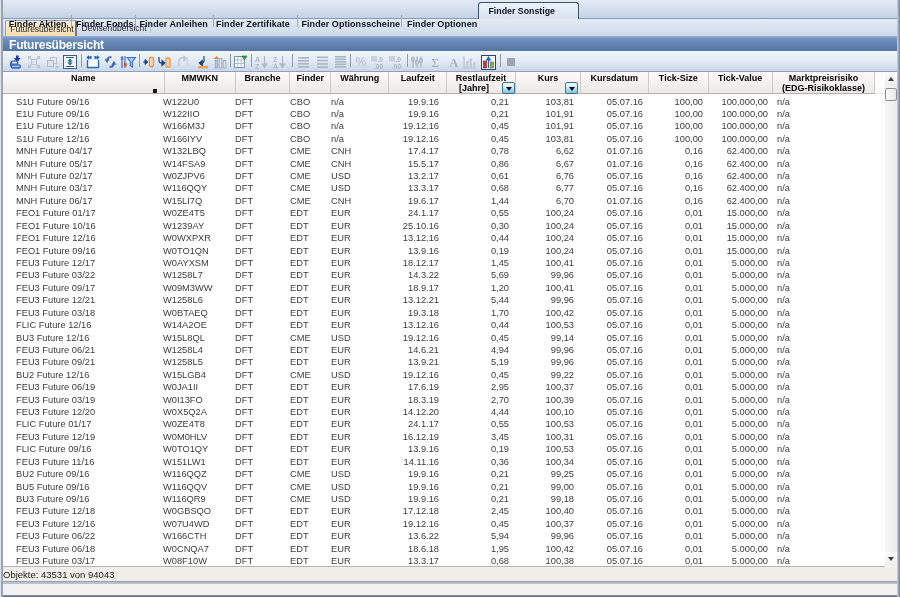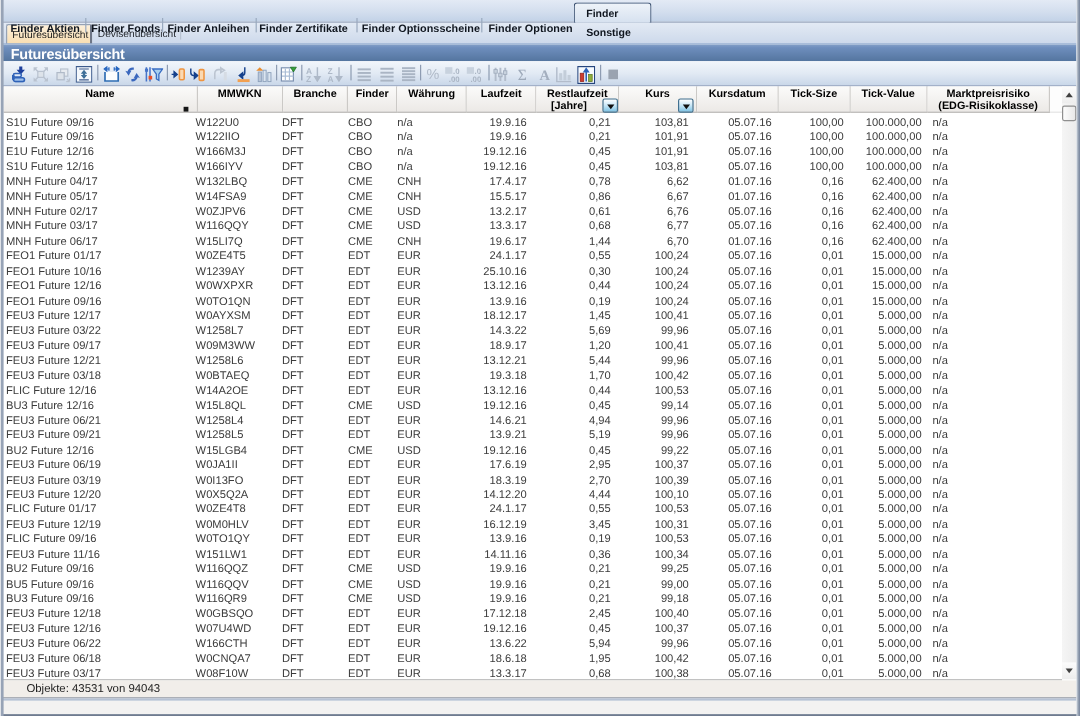--- a/index.html
+++ b/index.html
@@ -5,21 +5,21 @@
 html,body{width:900px;height:597px;overflow:hidden}
 body{font-family:"Liberation Sans",sans-serif;background:#fff;position:relative}
 .abs{position:absolute}
 
 #bl{left:0;top:0;width:2.5px;height:597px;background:linear-gradient(90deg,#e0e3e8 0px,#e0e3e8 1px,#97a3b6 1px)}
 #br1{left:897px;top:0;width:3px;height:597px;background:linear-gradient(90deg,#d3d9e1,#95a1b2 55%,#75829a)}
 
 #topbar{left:2px;top:0;width:895px;height:19px;background:linear-gradient(#e3eaf5,#d3deee 55%,#c2d2e7);border-bottom:1px solid #8b9ab3}
 .ttab{position:absolute;top:2.5px;height:18px;line-height:19px;font-size:9px;font-weight:bold;color:#10161f;white-space:nowrap;letter-spacing:0.05px}
 .tsep{position:absolute;top:3px;height:12px;width:1px;background:#9aaabf}
-#acttab{position:absolute;left:478px;top:2px;width:65px;height:17px;border:1px solid #3d5272;border-bottom:none;border-radius:3px 3px 0 0;background:linear-gradient(#eef3f9,#d6e1ef);z-index:3}
+#acttab{position:absolute;left:478px;top:2px;width:101px;height:17px;border:1px solid #3d5272;border-bottom:none;border-radius:3px 3px 0 0;background:linear-gradient(#eef3f9,#d6e1ef);z-index:3}
 
 #row2{left:2px;top:19px;width:895px;height:17px;background:linear-gradient(#e3eaf4,#cdd9eb)}
 #seltab{position:absolute;left:3.3px;top:1px;width:71.5px;height:17px;background:linear-gradient(#fdf0da,#f8ddb0);border:1px solid #96a2b4;border-right:2px solid #6e7686;border-bottom:none;border-radius:2px 2px 0 0;font-size:8.5px;color:#1c1c1c;line-height:16px;padding-left:4px}
 #row2 .t2{position:absolute;left:79.5px;top:0;height:17px;line-height:18px;font-size:8.5px;color:#24282e}
 #r2sep{position:absolute;left:147.5px;top:3px;width:1px;height:11px;background:#b8c3d2}
 
 #titlebar{left:2px;top:36px;width:895px;height:15px;background:linear-gradient(#84a0c8,#6e8ebd 20%,#54759f);border-top:1px solid #97aed1}
 #titlebar span{position:absolute;left:7px;top:1px;font-size:12px;font-weight:bold;color:#fff;letter-spacing:-0.2px}
 
 #toolbar{left:2px;top:51px;width:895px;height:21px;background:linear-gradient(#f2f6fb,#e2eaf4 50%,#c9d7e9);border-bottom:1px solid #90a0bc}
@@ -30,32 +30,32 @@
 #thead .hc{height:22px;border-right:1px solid #cbc9c6;border-bottom:1px solid #b3b1ae;background:linear-gradient(#fbfbfa,#ece9e6);font-size:9px;font-weight:bold;color:#000;text-align:center;padding-top:2px;line-height:9.5px;position:relative}
 #hgap{left:875px;top:72px;width:11px;height:22px;background:#fdfdfd;border-bottom:1px solid #e4e4e4}
 .ddbtn{position:absolute;width:13px;height:12px;border:1px solid #41708f;border-radius:2px;background:linear-gradient(#fdfeff,#cde9f8 45%,#7ec3e4);}
 .ddbtn:after{content:"";position:absolute;left:3px;top:4px;border-left:3px solid transparent;border-right:3px solid transparent;border-top:4px solid #101010}
 #sortsq{left:153px;top:89px;width:3.5px;height:3.5px;background:#151515}
 
 #tblclip{left:3px;top:94px;width:872px;height:472.4px;overflow:hidden}
 #tbl{border-collapse:collapse;table-layout:fixed;width:872px;margin-top:1.5px}
 #tbl td{font-size:9.3px;color:#3b3b3b;height:12.43px;padding:0;white-space:nowrap;overflow:hidden;line-height:12.4px}
 #tbl td.l{padding-left:5px}
-#tbl td.n{padding-left:2px}
+#tbl td.n{padding-left:13px}
 #tbl td.r{text-align:right;padding-right:4px}
 #tblborder{left:2px;top:566px;width:883px;height:1px;background:#b4b4b4}
 
 #sbtrack{left:885px;top:72px;width:12px;height:494px;background:linear-gradient(90deg,#f5f5f5,#ececec)}
 .sbarrow{position:absolute;left:0;width:12px;height:14px;background:linear-gradient(#fcfcfc,#ededed);}
 #sbthumb{position:absolute;left:0px;top:16px;width:12px;height:13px;background:linear-gradient(90deg,#fdfdfd,#e8e8e8);border:1px solid #8f8f8f;border-radius:2px}
 .tri-u{position:absolute;left:3px;top:5px;border-left:3.5px solid transparent;border-right:3.5px solid transparent;border-bottom:4px solid #404040}
 .tri-d{position:absolute;left:3px;top:5px;border-left:3.5px solid transparent;border-right:3.5px solid transparent;border-top:4px solid #404040}
 
 #status{left:2px;top:567px;width:895px;height:15px;background:#f1eeea;border-bottom:1px solid #9aa0aa}
-#status span{position:absolute;left:20px;top:2px;font-size:9.5px;color:#1d1d1d}
+#status span{position:absolute;left:1px;top:2px;font-size:9.5px;color:#1d1d1d}
 #band1{left:2px;top:582px;width:895px;height:2px;background:#b6c2d4}
 #band2{left:2px;top:584px;width:895px;height:11px;background:#f3f2f1}
 #band3{left:0px;top:595px;width:900px;height:2px;background:linear-gradient(#8b96a7,#5f6b80)}
 </style></head>
 <body>
 <div class="abs" id="topbar"></div>
 <div class="abs" id="acttab">
     <div style="padding-left:9.5px;line-height:16px;font-size:8.8px;font-weight:bold;color:#10161f">Finder Sonstige</div>
   </div>
 <div class="abs" style="left:2px;top:12px;width:895px;height:19px;z-index:4">

